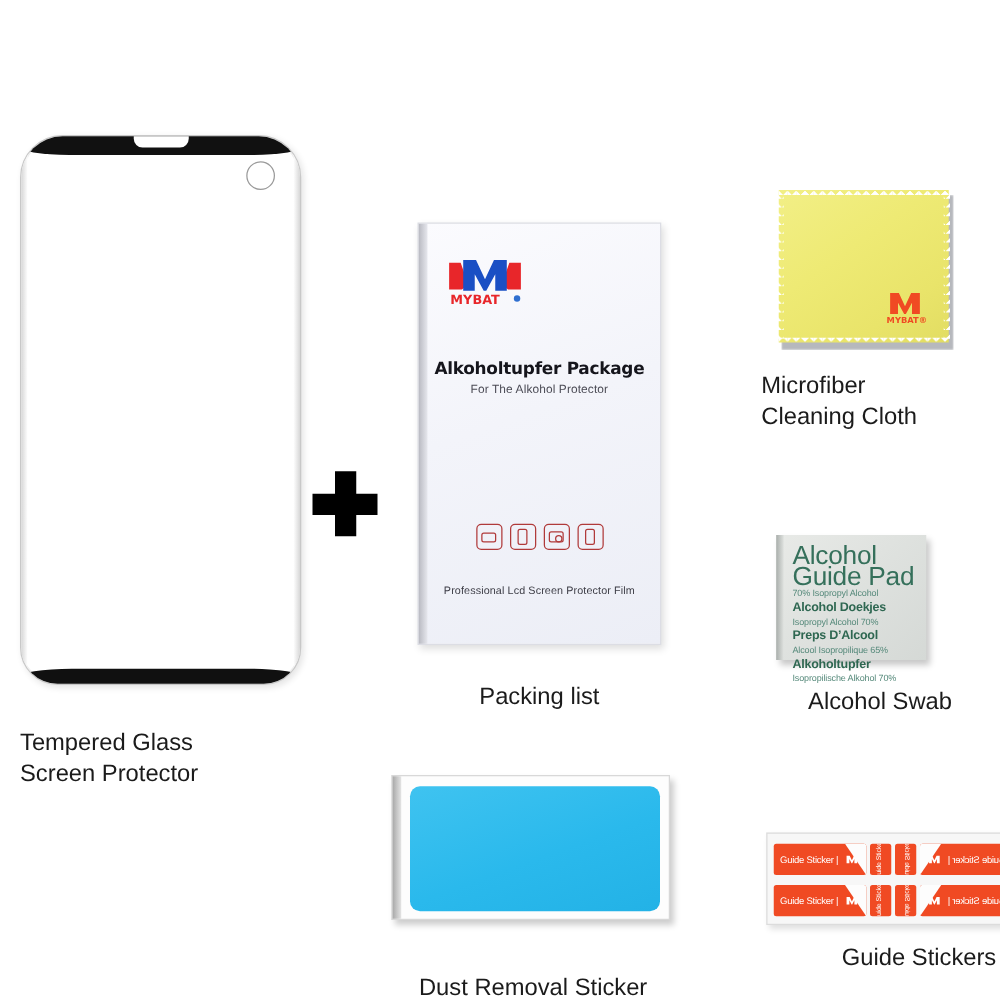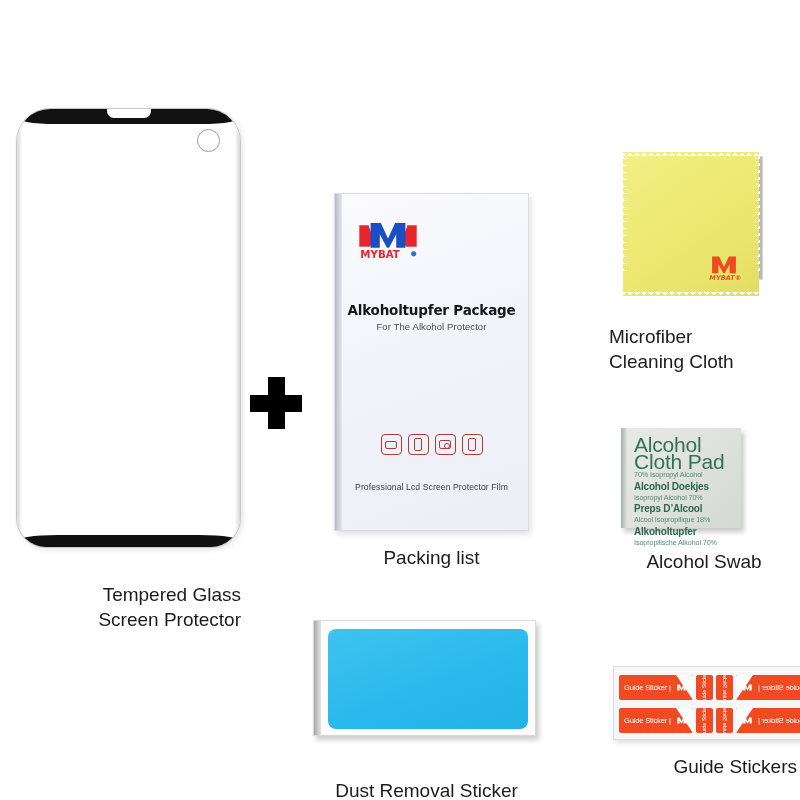--- a/index.html
+++ b/index.html
@@ -76,21 +76,20 @@
   .plus .h { left: 0; top: 18px; width: 52px; height: 17px; }
   .plus .v { left: 18px; top: 0; width: 17px; height: 52px; }
 
   
   .envelope {
     position: absolute; left: 334px; top: 178px;
     width: 195px; height: 338px;
     background: linear-gradient(160deg,#fbfbfe 0%,#f3f4fa 45%,#eceef6 100%);
     border: 1px solid #dcdde4;
     box-shadow: 2px 3px 6px rgba(0,0,0,0.13);
-    margin-top: 15px;
   }
   .envelope-spine {
     position: absolute; left: 0; top: 0; bottom: 0; width: 7px;
     background: linear-gradient(to right,#b9bac2,#e6e7ed);
   }
   .env-logo { position: absolute; left: 22px; top: 26px; width: 62px; height: 40px; }
   .env-title {
     position: absolute; left: 0; right: 0; top: 108px; text-align: center;
     font-family: "DejaVu Sans", sans-serif;
     font-weight: bold; font-size: 13.5px; color: #15151c; letter-spacing: -0.2px;
@@ -117,23 +116,22 @@
   }
 
   
   .cloth-wrap { position: absolute; left: 623px; top: 152px; width: 140px; height: 128px; }
   .cloth-shadow {
     position: absolute; left: 2px; top: 4px; width: 138px; height: 124px;
     background: #b6b8bd; filter: blur(1px);
     -webkit-mask-image: radial-gradient(#000,#000);
   }
   .cloth {
-    position: absolute; left: 0; top: 0; width: 136px; height: 144px;
+    position: absolute; left: 0; top: 0; width: 136px; height: 122px;
     background: linear-gradient(145deg,#f2ef86 0%,#eeea74 40%,#e9e46a 75%,#e2dd62 100%);
-    font-style: italic;
   }
   .zig { position: absolute; background-repeat: repeat; }
   .zig-top, .zig-bot {
     left: 0; width: 136px; height: 5px;
     background-image: linear-gradient(135deg,#fff 25%,transparent 25%),
                       linear-gradient(225deg,#fff 25%,transparent 25%);
     background-size: 7px 7px;
   }
   .zig-top { top: -1px; transform: scaleY(-1); }
   .zig-bot { bottom: -1px; }
@@ -221,21 +219,21 @@
   <div class="glass-wrap">
     <div class="glass">
       <div class="glass-side-l"></div>
       <div class="glass-side-r"></div>
       <div class="glass-top"></div>
       <div class="glass-top-gap"></div>
       <div class="camera-hole"></div>
       <div class="glass-bottom"></div>
     </div>
   </div>
-  <div class="caption" style="left:16px; top:582px; width:225px; text-align:right;">Tempered Glass
+  <div class="caption" style="left:16px; top:582px; width:225px; text-align:left;">Tempered Glass
 Screen Protector</div>
 
   <div class="plus">
     <span class="h"></span>
       <span class="v"></span>
   </div>
 
   <div class="envelope">
     <div class="envelope-spine"></div>
 
@@ -279,34 +277,34 @@
       <div class="zig zig-l"></div>
       <div class="zig zig-r"></div>
       <div class="cloth-logo">
         <svg viewBox="0 0 120 78" width="42" height="28" aria-hidden="true">
           <path d="M26 6 L46 6 L60 36 L74 6 L94 6 L94 54 L76 54 L76 28 L62 54 L58 54 L44 28 L44 54 L26 54 Z" fill="#f04a23"></path>
           <text x="18" y="74" font-family="DejaVu Sans, sans-serif" font-size="19" font-weight="bold" fill="#f04a23">MYBAT®</text>
         </svg>
       </div>
     </div>
   </div>
-  <div class="caption" style="left:609px; top:296px; width:190px; text-align:left;margin-top:28px;">Microfiber
+  <div class="caption" style="left:609px; top:296px; width:190px; text-align:left;">Microfiber
 Cleaning Cloth</div>
 
   <div class="swab-wrap">
     <div class="swab">
       <div class="swab-edge"></div>
       <div class="swab-text">
         <div class="swab-big">Alcohol</div>
-        <div class="swab-big">Cloth Pad</div>
+        <div class="swab-big">Guide Pad</div>
         <div class="swab-sm">70% Isopropyl Alcohol</div>
         <div class="swab-mid">Alcohol Doekjes</div>
         <div class="swab-sm">Isopropyl Alcohol 70%</div>
         <div class="swab-mid">Preps D’Alcool</div>
-        <div class="swab-sm">Alcool Isopropilique 18%</div>
+        <div class="swab-sm">Alcool Isopropilique 65%</div>
         <div class="swab-mid">Alkoholtupfer</div>
         <div class="swab-sm">Isopropilische Alkohol 70%</div>
       </div>
     </div>
   </div>
   <div class="caption" style="left:609px; top:549px; width:190px; text-align:center;">Alcohol Swab</div>
 
   <div class="dust-wrap">
     <div class="dust-card">
       <div class="dust-card-edge"></div>

